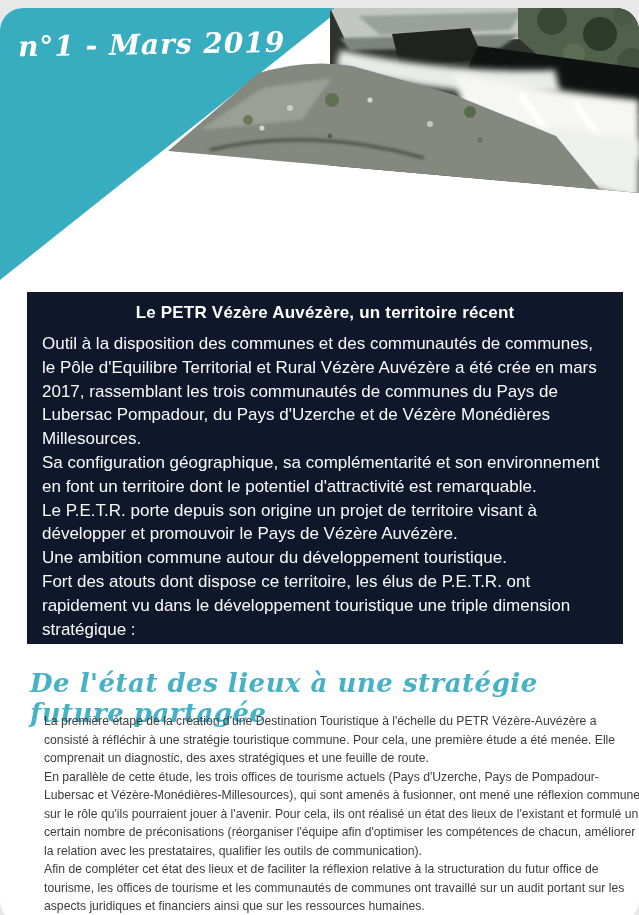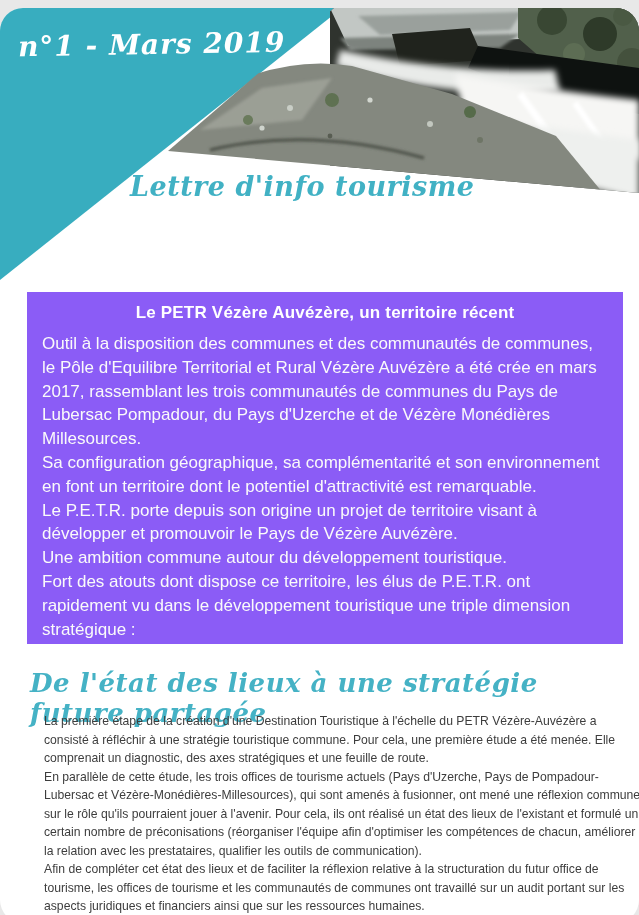--- a/index.html
+++ b/index.html
@@ -31,21 +31,21 @@
     font-family:"DejaVu Serif",serif;font-style:italic;font-weight:bold;
     font-size:27px;letter-spacing:0.5px;
   }
   .main-title{
     margin-top:5px;
     color:#55565a;font-weight:bold;font-size:21px;letter-spacing:0.4px;
   }
   
   .info-box{
     position:absolute;left:27px;top:284px;width:596px;height:352px;
-    background:#8b5cf6;color:#fafafa;box-sizing:border-box;
+    background:#0f172a;color:#fafafa;box-sizing:border-box;
     padding:11px 15px 10px 15px;overflow:hidden;
   }
   .info-box-title{
     margin:0 0 9px 0;text-align:center;
     font-size:17px;font-weight:bold;color:#ffffff;letter-spacing:0.2px;
   }
   .info-box-body{
     font-size:17px;line-height:1.40;white-space:pre-line;
   }
   
@@ -123,21 +123,20 @@
         <circle cx="332" cy="92" r="7" fill="#5f7152"></circle>
         <circle cx="470" cy="104" r="6" fill="#566b4a"></circle>
         <circle cx="248" cy="112" r="5" fill="#6a7b5c"></circle>
       </g>
     </g>
   </svg>
 
   <div class="issue-text">n°1 - Mars 2019</div>
 
   <div class="masthead">
-    <div class="script-title">Lettre d'info tourisme</div>
   </div>
 
   <section class="info-box">
     <h2 class="info-box-title">Le PETR Vézère Auvézère, un territoire récent</h2>
     <div class="info-box-body">Outil à la disposition des communes et des communautés de communes, le Pôle d'Equilibre Territorial et Rural Vézère Auvézère a été crée en mars 2017, rassemblant les trois communautés de communes du Pays de Lubersac Pompadour, du Pays d'Uzerche et de Vézère Monédières Millesources.
 Sa configuration géographique, sa complémentarité et son environnement en font un territoire dont le potentiel d'attractivité est remarquable.
 Le P.E.T.R. porte depuis son origine un projet de territoire visant à développer et promouvoir le Pays de Vézère Auvézère.
 Une ambition commune autour du développement touristique.
 Fort des atouts dont dispose ce territoire, les élus de P.E.T.R. ont rapidement vu dans le développement touristique une triple dimension stratégique :
  - Une opportunité pour fédérer le territoire, mutualiser les moyens et les ressources, ainsi œuvrer à son développement ,

